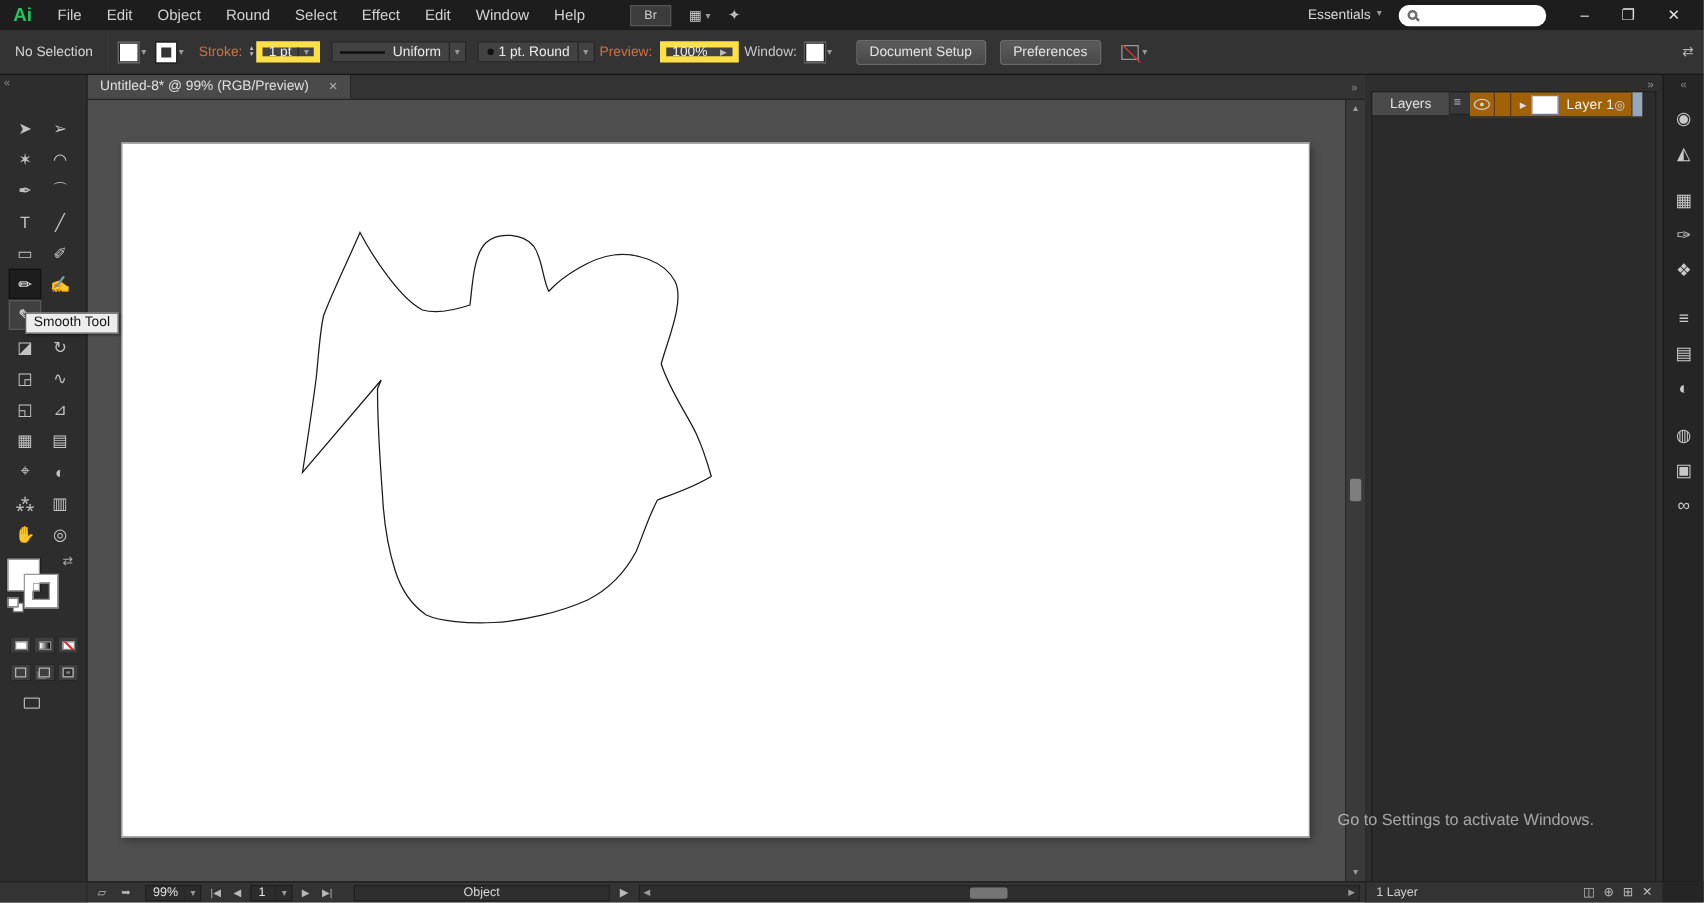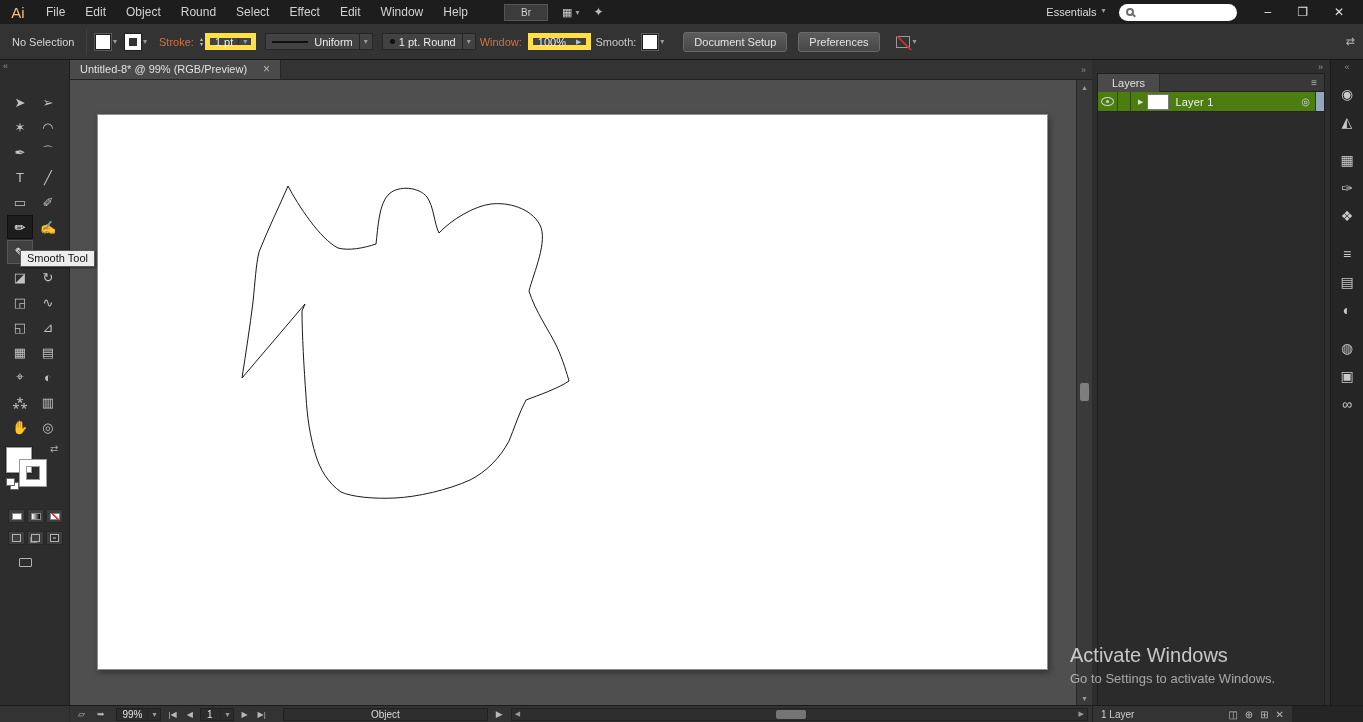--- a/index.html
+++ b/index.html
@@ -1,25 +1,25 @@
 <!DOCTYPE html>
 <html><head>
 <meta charset="utf-8">
 <style>
   *{box-sizing:border-box;margin:0;padding:0}
   html,body{width:1363px;height:722px;overflow:hidden}
   body{position:relative;background:#4f4f4f;font-family:"Liberation Sans",sans-serif;-webkit-font-smoothing:antialiased}
 
   
   .menubar{position:absolute;top:0;left:0;right:0;height:24px;background:#1d1d1d;display:flex;align-items:center;color:#d2d2d2;z-index:10}
-  .logo{width:36px;text-align:center;font-weight:normal;font-size:15px;color:#fdba74}
+  .logo{width:36px;text-align:center;font-weight:bold;font-size:15px;color:#22c55e}
   .menu-list{display:flex;height:100%;align-items:center}
   .menu-item{padding:0 10px;font-size:12px;cursor:default}
   .mb-center{display:flex;align-items:center;gap:14px;margin-left:26px}
-  .br-btn{width:44px;height:17px;background:#3c3c3c;border:1px solid #555;color:#cfcfcf;font-size:10px;display:flex;align-items:center;justify-content:center}
+  .br-btn{width:33px;height:17px;background:#3c3c3c;border:1px solid #555;color:#cfcfcf;font-size:10px;display:flex;align-items:center;justify-content:center}
   .arr-dd{display:flex;align-items:center;gap:3px;font-size:11px;color:#c9c9c9}
   .cslive{font-size:12px;color:#b9b9b9}
   .mb-right{margin-left:auto;display:flex;align-items:center;gap:14px;padding-right:6px}
   .workspace{display:flex;gap:5px;font-size:11px;color:#dcdcdc}
   .caret{font-size:8px;color:#9a9a9a}
   .searchbox{width:118px;height:17px;background:#fff;border-radius:9px;display:flex;align-items:center;padding:0 7px;gap:5px}
   .mag{width:8px;height:8px;border:2px solid #6d6d6d;border-radius:50%;position:relative;flex:none}
   .mag::after{content:"";position:absolute;width:5px;height:2px;background:#6d6d6d;transform:rotate(45deg);right:-4px;bottom:-2px}
   .searchbox input{border:none;outline:none;background:transparent;font-size:11px;width:90px;font-family:"Liberation Sans",sans-serif}
   .winbtns{display:flex;align-items:center}
@@ -82,25 +82,25 @@
   .artboard{position:absolute;left:27px;top:34px;width:951px;height:556px;background:#fff;border:1px solid #8e8e8e;box-shadow:2px 3px 6px rgba(0,0,0,.35)}
   .artboard svg{position:absolute;inset:0}
   .vscroll{position:absolute;top:0;right:0;bottom:0;width:16px;background:#3a3a3a;border-left:1px solid #292929}
   .vs-btn{height:14px;display:flex;align-items:center;justify-content:center;font-size:7px;color:#9a9a9a}
   .vs-btn.bottom{position:absolute;bottom:0;left:0;right:0}
   .vs-thumb{position:absolute;top:303px;left:3px;width:9px;height:18px;background:#7e7e7e;border-radius:2px}
 
   
   .right-dock{position:absolute;top:60px;right:33px;width:238px;bottom:17px;background:#2e2e2e;z-index:5}
   .dock-top{height:13px;display:flex;justify-content:flex-end;align-items:center;padding:0 7px;color:#969696;font-size:9px}
-  .layers-panel{position:absolute;left:5px;right:5px;top:13px;bottom:0;background:#2b2b2b;border:1px solid #1f1f1f;border-bottom:none;display:flex;flex-direction:column}
+  .layers-panel{position:absolute;left:5px;right:5px;top:13px;bottom:0;background:#2b2b2b;border:1px solid #1f1f1f;border-bottom:none;display:flex;flex-direction:row}
   .panel-header{height:18px;background:#383838;border-bottom:1px solid #232323;display:flex;align-items:center;padding-right:4px}
   .panel-tab{height:18px;display:flex;align-items:center;padding:0 14px;background:#4a4a4a;border-right:1px solid #2c2c2c;font-size:11px;color:#e2e2e2}
   .pmenu{margin-left:auto;color:#b5b5b5;font-size:10px;padding:0 3px}
-  .layer-row{height:20px;display:flex;align-items:center;background:#4d7c0f;border-bottom:1px solid #20262c;font-size:11px;color:#eef2f6}
+  .layer-row{height:20px;display:flex;align-items:center;background:#a16207;border-bottom:1px solid #20262c;font-size:11px;color:#eef2f6}
   .eye-cell{width:20px;height:100%;display:flex;align-items:center;justify-content:center;border-right:1px solid rgba(0,0,0,.4)}
   .eye{width:13px;height:9px;border:1px solid #cdd4da;border-radius:50%;position:relative}
   .eye::after{content:"";position:absolute;inset:2px 4px;background:#cdd4da;border-radius:50%}
   .lock-cell{width:13px;height:100%;border-right:1px solid rgba(0,0,0,.4)}
   .disc{font-size:7px;color:#d9dfe5;margin:0 4px 0 7px}
   .lthumb{width:22px;height:16px;background:#fff;border:1px solid #778;margin-right:6px;position:relative}
   .lname{letter-spacing:.2px}
   .ltarget{margin-left:auto;font-size:10px;color:#d3dae1;margin-right:5px}
   .selcorner{width:9px;height:100%;background:#93a8bf;border-left:1px solid #2a3642}
   .panel-body{flex:1;background:#2b2b2b}
@@ -120,21 +120,21 @@
   .zoombox .val{padding:0 5px}
   .zoombox .ddcaret{height:11px}
   .navbtn{font-size:8px;color:#b8b8b8;padding:0 3px}
   .navfield{display:flex;align-items:center;height:13px;background:#2c2c2c;border:1px solid #202020;font-size:10px;color:#e4e4e4}
   .navfield .val{padding:0 8px 0 6px}
   .statusbox{width:205px;height:13px;margin-left:10px;background:#2e2e2e;border:1px solid #202020;display:flex;align-items:center;justify-content:center;font-size:10px;color:#dadada}
   .hscroll{flex:1;height:13px;background:#2e2e2e;border:1px solid #222;position:relative;display:flex;align-items:center}
   .hs-btn{font-size:7px;color:#9a9a9a;padding:0 3px}
   .hs-btn.right{position:absolute;right:0}
   .hs-thumb{position:absolute;left:46%;width:30px;top:1px;bottom:1px;background:#757575;border-radius:2px}
-  .bb-layers{width:200px;background:#333;border-left:1px solid #222;display:flex;align-items:center;padding:0 8px;font-size:10px;color:#cfcfcf}
+  .bb-layers{width:238px;background:#333;border-left:1px solid #222;display:flex;align-items:center;padding:0 8px;font-size:10px;color:#cfcfcf}
   .lf-icons{margin-left:auto;display:flex;gap:7px}
   .lf-icon{font-size:10px;color:#b9b9b9}
   .bb-corner{flex:1;background:#252525}
 
   
   .tooltip{position:absolute;left:20px;top:250px;background:#ededed;border:1px solid #5a5a5a;color:#141414;font-size:11px;padding:1px 6px 2px;box-shadow:1px 1px 2px rgba(0,0,0,.45);z-index:40;white-space:nowrap}
   .watermark{position:absolute;left:1070px;top:644px;z-index:50;pointer-events:none;color:#ededed}
   .wm1{font-size:20px;color:rgba(238,238,238,.8)}
   .wm2{font-size:13px;margin-top:4px;color:rgba(230,230,230,.65)}
 </style>
@@ -208,26 +208,26 @@
         <span class="caret">▾</span>
       </span>
   </div>
   <div class="dd">
     <span class="dotgfx"></span>
     <span class="val">1 pt. Round</span>
     <span class="ddcaret">
         <span class="caret">▾</span>
       </span>
   </div>
-  <span class="link">Window:</span>
+  <span class="link">Preview:</span>
   <div class="field">
     <span class="val">100%</span>
     <span class="flyout">▶</span>
   </div>
-  <span class="link" style="color:#c9c9c9">Smooth:</span>
+  <span class="link" style="color:#c9c9c9">Window:</span>
   <div class="swatchbtn">
     <span class="sw-fill"></span>
     <span class="caret">▾</span>
   </div>
   <button class="cbtn">Document Setup</button>
   <button class="cbtn">Preferences</button>
   <div class="basic-app">
     <span class="bagl"></span>
     <span class="caret">▾</span>
   </div>
@@ -402,15 +402,14 @@
         <div class="lf-icon">⊕</div>
         <div class="lf-icon">⊞</div>
         <div class="lf-icon">✕</div>
       </div>
   </div>
   <div class="bb-corner"></div>
 </div>
 
 <div class="tooltip">Smooth Tool</div>
 <div class="watermark">
-  <div class="wm1">Activate Windows</div>
   <div class="wm2">Go to Settings to activate Windows.</div>
 </div>
 
 </body></html>

